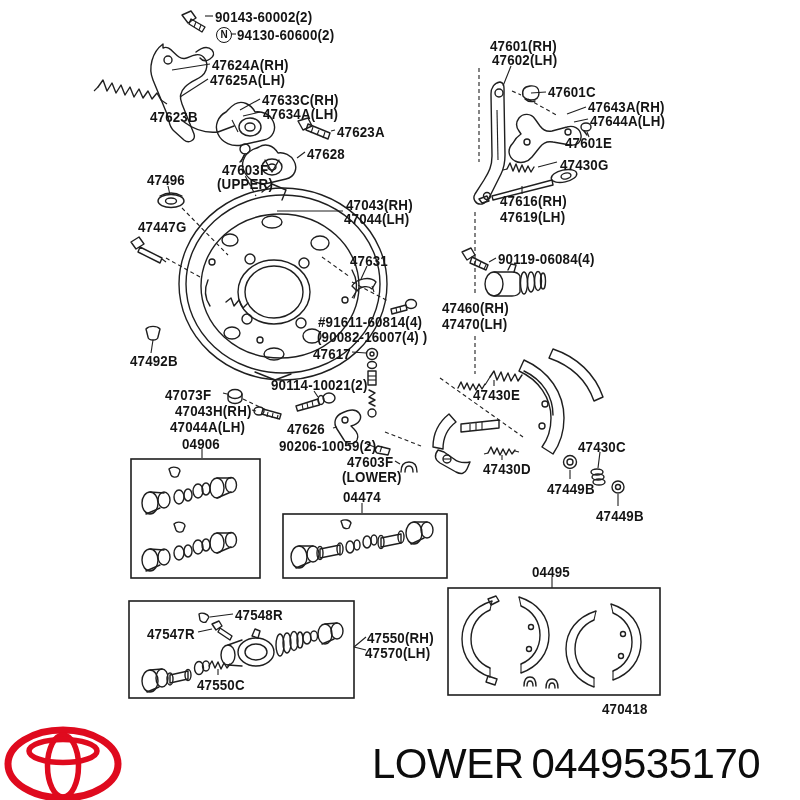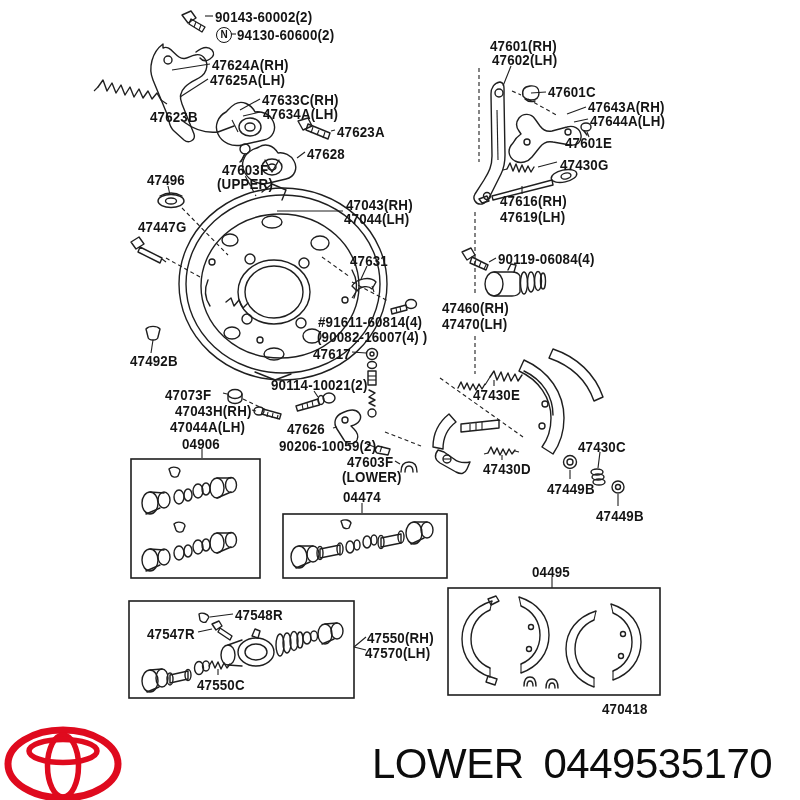--- a/index.html
+++ b/index.html
@@ -9,21 +9,21 @@
   .s{fill:none;stroke:#1f1f1f;stroke-width:1.4;stroke-linecap:round;stroke-linejoin:round;}
   .ld{stroke:#1f1f1f;stroke-width:1.1;}
   .dd{stroke:#1f1f1f;stroke-width:1.1;stroke-dasharray:4 3;}
   .bx{fill:none;stroke:#1f1f1f;stroke-width:1.6;}
   .lbl{position:absolute;font-weight:700;font-size:15.5px;line-height:1.05;color:#141414;
        white-space:nowrap;letter-spacing:.2px;transform:scaleX(.86);transform-origin:0 0;}
   .nsym{position:absolute;left:216px;top:27px;width:14px;height:14px;border:1.6px solid #141414;
         border-radius:50%;font-weight:700;font-size:10px;line-height:14px;text-align:center;color:#141414;}
   .brand-line{position:absolute;left:372px;top:740px;font-size:42px;font-weight:400;
               letter-spacing:-.5px;color:#0c0c0c;white-space:nowrap;}
-  .brand-line .pn{margin-left:20px;}
+  .brand-line .pn{margin-left:8px;}
 </style>
 </head>
 <body>
 
 <div class="stage">
 
 <svg width="800" height="800" viewBox="0 0 800 800">
 
   <g>
     <line class="dd" x1="182" y1="208" x2="228" y2="255"></line>

